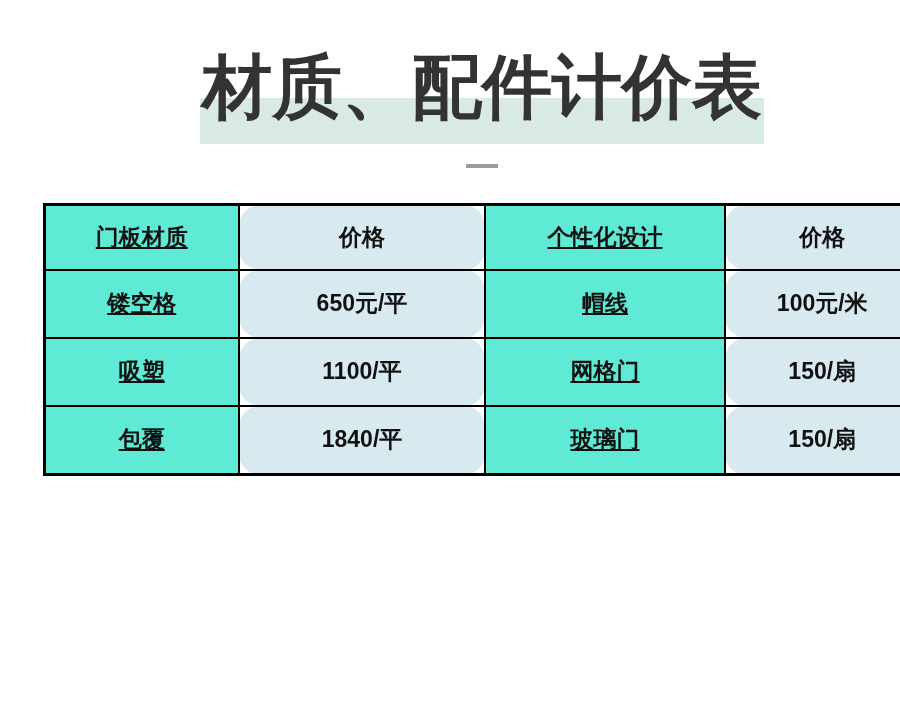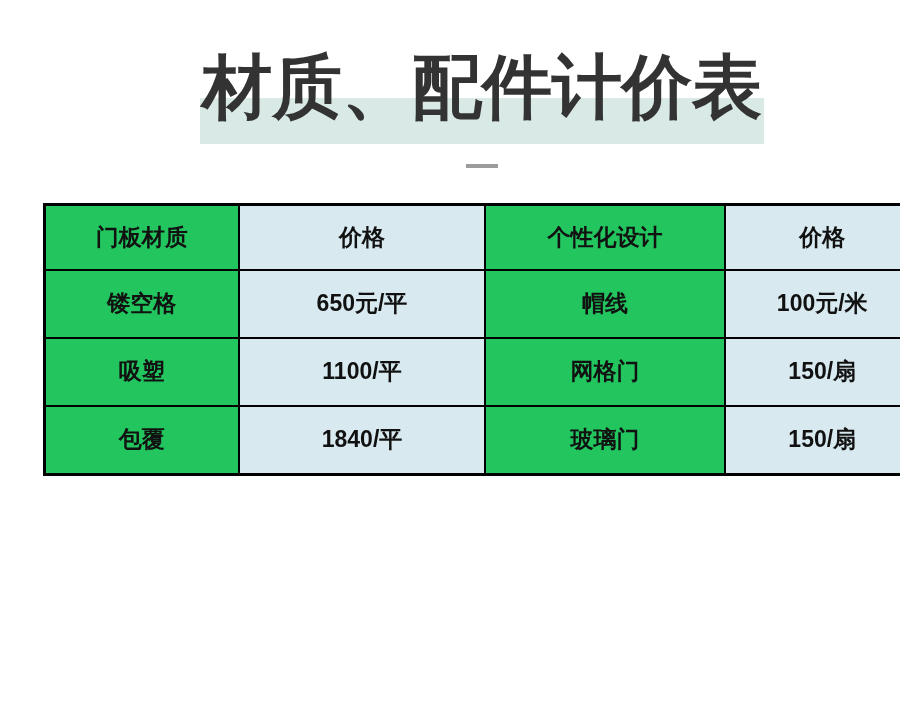--- a/index.html
+++ b/index.html
@@ -50,22 +50,22 @@
     text-align: center;
     vertical-align: middle;
     font-weight: bold;
     color: #111111;
     font-size: 23px;
     padding: 2px 5px;
     line-height: 1.35;
   }
   table.pricing th { height: 59px; }
   table.pricing td { height: 62px; text-align: center; }
-  .c-label { background: #22c55e; }
-  .c-price { background: #d8eaf0; }
+  .c-label { background: #5eead4; text-decoration: underline; }
+  .c-price { background: #d8eaf0; border-radius: 21px; }
   .c-note {
     background: #fdfdfd;
     font-size: 16px;
     line-height: 28px;
     padding: 2px 6px;
   }
   .col-1 { width: 195px; }
   .col-2 { width: 246px; }
   .col-3 { width: 240px; }
   .col-4 { width: 195px; }

